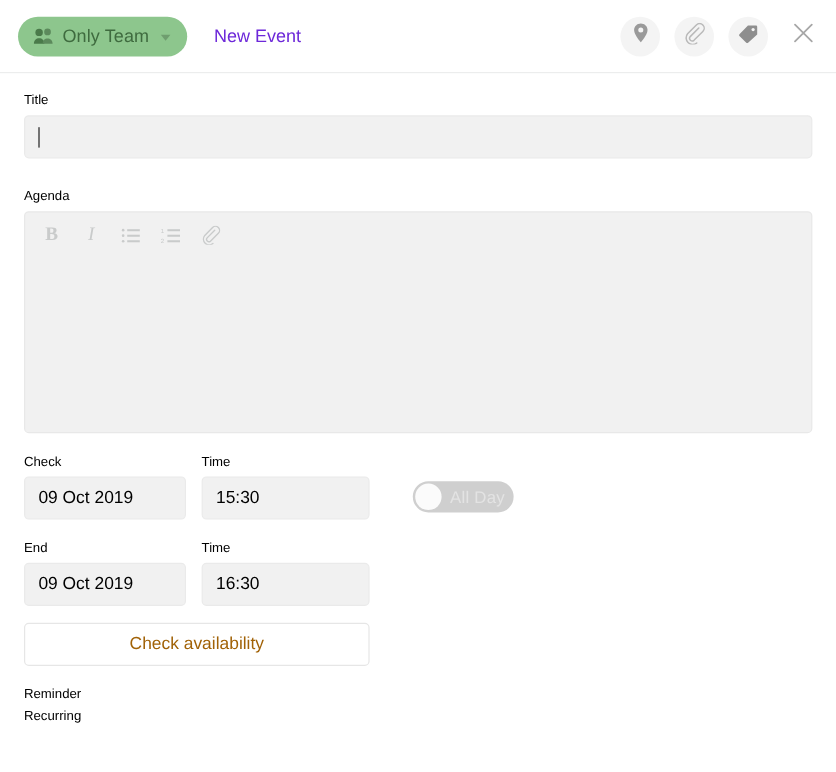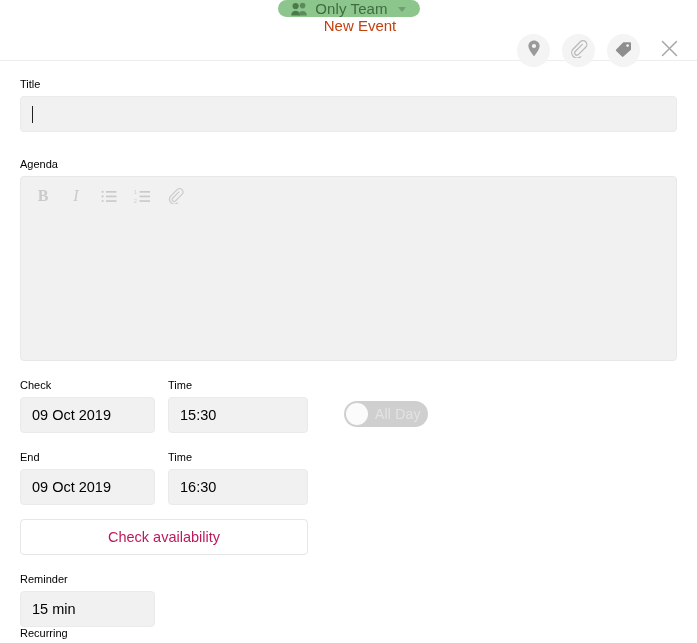--- a/index.html
+++ b/index.html
@@ -18,21 +18,20 @@
 
   
   .header {
     position: relative;
     height: 61px;
     border-bottom: 1px solid #eceded;
     display: flex;
     align-items: center;
     box-sizing: border-box;
     padding: 0 14px 0 15px;
-    flex-direction: column;
   }
   .audience-pill {
     display: flex;
     align-items: center;
     gap: 7px;
     background: #8dc68d;
     border-radius: 18px;
     height: 33px;
     padding: 0 14px 0 13px;
     cursor: pointer;
@@ -52,21 +51,21 @@
     width: 0; height: 0;
     border-left: 4px solid transparent;
     border-right: 4px solid transparent;
     border-top: 5px solid #6f9e6f;
     margin-left: 3px;
     margin-top: 2px;
   }
   .event-title {
     margin-left: 22px;
     font-size: 15px;
-    color: #c2410c;
+    color: #6d28d9;
   }
   .header-actions {
     margin-left: auto;
     display: flex;
     align-items: center;
     gap: 12px;
   }
   .icon-circle {
     width: 33px;
     height: 33px;
@@ -204,21 +203,21 @@
     margin-top: 14px;
     width: 288px;
     height: 36px;
     background: #ffffff;
     border: 1px solid #e6e6e6;
     border-radius: 4px;
     display: flex;
     align-items: center;
     justify-content: center;
     font-size: 14.5px;
-    color: #be185d;
+    color: #a16207;
     cursor: pointer;
     box-sizing: border-box;
   }
 
   .row-bottom { margin-top: 18px; flex-direction: column; }
 </style>
 </head>
 <body>
 
 <div class="header">
@@ -353,20 +352,19 @@
       <div class="field-label">Time</div>
       <div class="input-box time-box">16:30</div>
     </div>
   </div>
 
   <div class="check-avail">Check availability</div>
 
   <div class="row row-bottom">
     <div class="col-date">
       <div class="field-label">Reminder</div>
-      <div class="input-box date-box">15 min</div>
     </div>
     <div class="col-time">
       <div class="field-label">Recurring</div>
     </div>
   </div>
 
 </div>
 
 </body></html>

